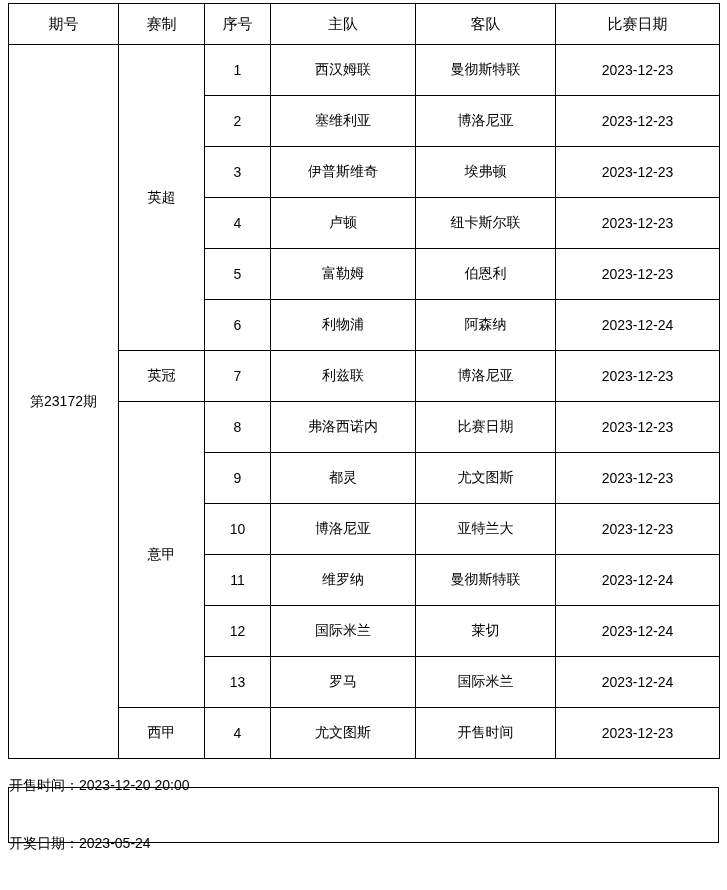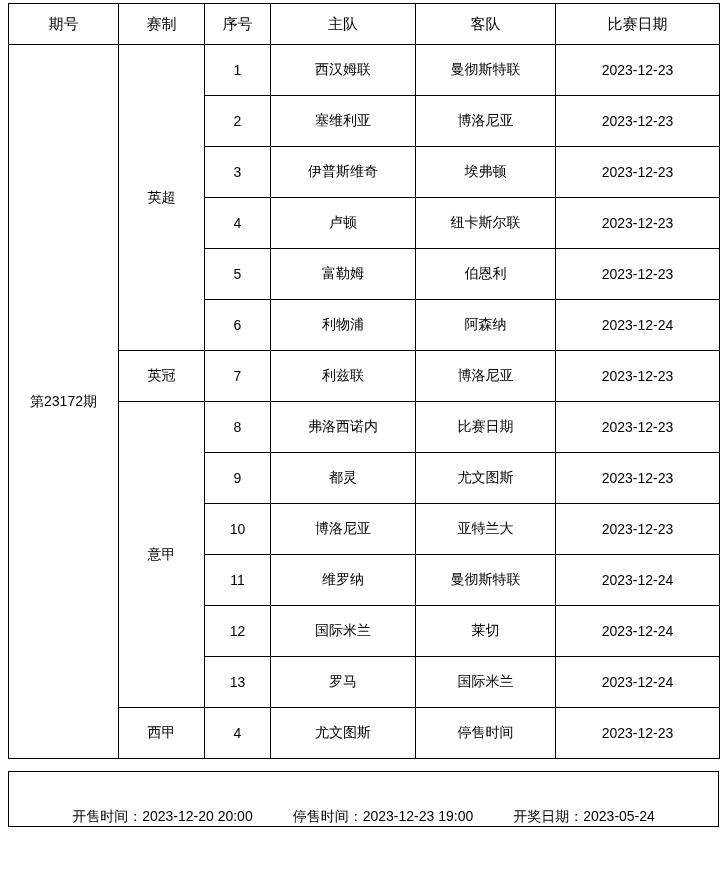--- a/index.html
+++ b/index.html
@@ -44,30 +44,31 @@
     height: 50px;
   }
   .col-issue { width: 110px; }
   .col-league { width: 86px; }
   .col-index { width: 66px; }
   .col-home { width: 145px; }
   .col-away { width: 140px; }
   .col-date { width: 164px; }
 
   .footer-box {
-    margin-top: 12px;
+    margin-top: 28px;
     width: 711px;
     box-sizing: border-box;
     border: 1px solid #000000;
     height: 56px;
     display: flex;
-    align-items: flex-end;
+    align-items: flex-start;
     justify-content: center;
     gap: 40px;
     font-size: 14px;
+    flex-direction: column;
   }
   .footer-item {
     white-space: nowrap;
   }
 </style>
 </head>
 <body>
 
 <div class="page">
 
@@ -170,25 +171,24 @@
       <tr>
         <td>13</td>
         <td>罗马</td>
         <td>国际米兰</td>
         <td>2023-12-24</td>
       </tr>
       <tr>
         <td rowspan="1">西甲</td>
         <td>4</td>
         <td>尤文图斯</td>
-        <td>停售时间</td>
+        <td>开售时间</td>
         <td>2023-12-23</td>
       </tr>
     </tbody>
   </table>
 
   <div class="footer-box">
     <span class="footer-item">开售时间：2023-12-20 20:00</span>
-    <span class="footer-item">停售时间：2023-12-23 19:00</span>
     <span class="footer-item">开奖日期：2023-05-24</span>
   </div>
 
 </div>
 
 </body></html>

